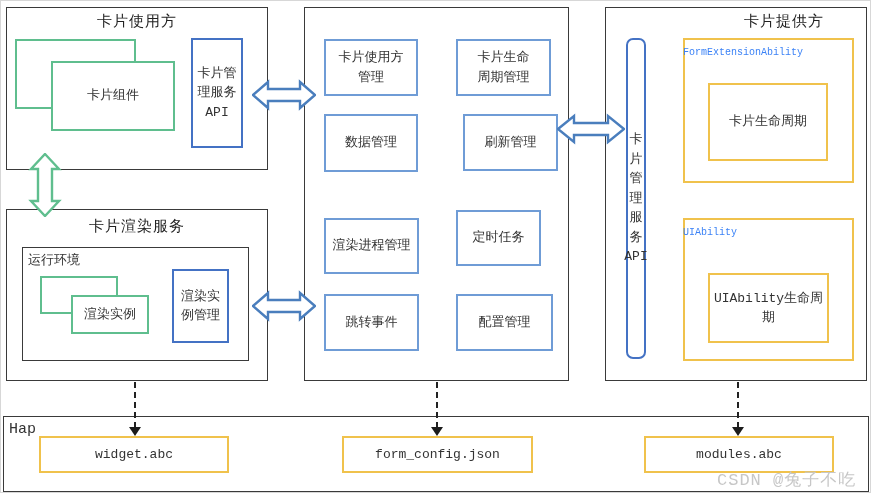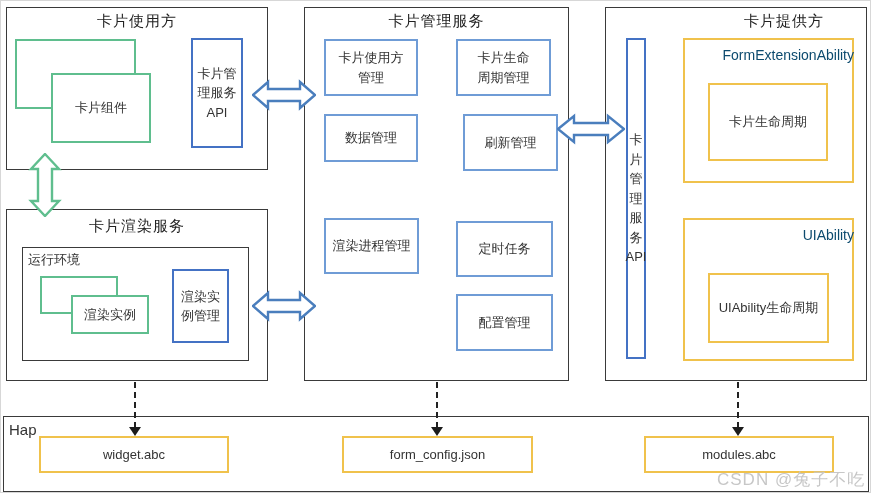--- a/index.html
+++ b/index.html
@@ -1,34 +1,34 @@
 <!DOCTYPE html>
 <html><head>
 <meta charset="utf-8">
 <style>
   html,body{margin:0;padding:0;background:#fff;}
   #stage{
     position:relative;width:871px;height:493px;background:#ffffff;
-    font-family:Liberation Sans, sans-serif;color:#2e2e2e;
+    font-family:Liberation Mono, monospace;color:#2e2e2e;
     border:1px solid #d7d7d7;box-sizing:border-box;overflow:hidden;
   }
   .sec{position:absolute;border:1px solid #3a3a3a;background:#fff;box-sizing:border-box;}
   .sec-title{position:absolute;text-align:center;font-size:15px;color:#222;letter-spacing:1px;}
   .bx{
     position:absolute;display:flex;align-items:center;justify-content:center;
     text-align:center;font-size:13px;line-height:1.5;color:#333;background:#fff;
     white-space:pre-line;box-sizing:border-box;
   }
   .green{border:2px solid #5fbe8e;}
   .blue{border:2px solid #6f9cd6;}
   .blued{border:2px solid #4472c4;}
   .yellow{border:2px solid #f0c24c;}
   .thin{border:1px solid #3a3a3a;}
   .grouplbl{position:absolute;font-size:13px;color:#333;}
-  .grouplbl-c{position:absolute;text-align:right;font-size:14px;color:#0c4a6e;}
+  .grouplbl-c{position:absolute;text-align:left;font-size:10px;color:#3b82f6;}
   .arrow{position:absolute;}
   .dash{position:absolute;width:0;border-left:2px dashed #222;}
   .dash-head{
     position:absolute;width:0;height:0;
     border-left:6px solid transparent;border-right:6px solid transparent;
     border-top:9px solid #1c1c1c;
   }
   .watermark{position:absolute;font-size:17px;color:#c7c7c7;letter-spacing:1px;z-index:9;}
 </style>
 </head>
@@ -37,48 +37,48 @@
 <div id="stage">
 
   <div class="sec" style="left:5px;top:6px;width:262px;height:163px;"></div>
   <div class="sec" style="left:5px;top:208px;width:262px;height:172px;"></div>
   <div class="sec" style="left:303px;top:6px;width:265px;height:374px;"></div>
   <div class="sec" style="left:604px;top:6px;width:262px;height:374px;"></div>
   <div class="sec" style="left:2px;top:415px;width:866px;height:76px;"></div>
 
   <div class="sec-title" style="left:5px;top:11px;width:262px;">卡片使用方</div>
   <div class="sec-title" style="left:5px;top:216px;width:262px;">卡片渲染服务</div>
-  <div class="sec-title" style="left:303px;top:11px;width:265px;">卡片管理服务</div>
   <div class="sec-title" style="left:604px;top:11px;width:262px;margin-left:48px;">卡片提供方</div>
   <div class="grouplbl" style="left:8px;top:420px;font-size:15px;text-align:center;">Hap</div>
 
   <div class="bx green" style="left:14px;top:38px;width:121px;height:70px;"></div>
-  <div class="bx green" style="left:50px;top:72px;width:100px;height:70px;">卡片组件</div>
+  <div class="bx green" style="left:50px;top:60px;width:124px;height:70px;">卡片组件</div>
   <div class="bx blued" style="left:190px;top:37px;width:52px;height:110px;">卡片管
 理服务
 API</div>
 
   <div class="bx thin" style="left:21px;top:246px;width:227px;height:114px;"></div>
   <div class="grouplbl" style="left:27px;top:250px;">运行环境</div>
   <div class="bx green" style="left:39px;top:275px;width:78px;height:38px;"></div>
   <div class="bx green" style="left:70px;top:294px;width:78px;height:39px;">渲染实例</div>
   <div class="bx blued" style="left:171px;top:268px;width:57px;height:74px;">渲染实
 例管理</div>
 
   <div class="bx blue" style="left:323px;top:38px;width:94px;height:57px;">卡片使用方
 管理</div>
   <div class="bx blue" style="left:455px;top:38px;width:95px;height:57px;">卡片生命
 周期管理</div>
-  <div class="bx blue" style="left:323px;top:113px;width:94px;height:48px;">数据管理</div>
+  <div class="bx blue" style="left:323px;top:113px;width:94px;height:58px;">数据管理</div>
   <div class="bx blue" style="left:455px;top:113px;width:95px;height:57px;margin-left:7px;">刷新管理</div>
   <div class="bx blue" style="left:323px;top:217px;width:95px;height:56px;">渲染进程管理</div>
-  <div class="bx blue" style="left:455px;top:220px;width:97px;height:56px;">定时任务</div>
+  <div class="bx blue" style="left:455px;top:209px;width:85px;height:56px;">定时任务</div>
+  <div class="bx blue" style="left:323px;top:293px;width:95px;height:57px;">跳转事件</div>
   <div class="bx blue" style="left:455px;top:293px;width:97px;height:57px;">配置管理</div>
 
-  <div class="bx blued" style="left:625px;top:37px;width:20px;height:321px;">卡片
+  <div class="bx blued" style="left:625px;top:37px;width:20px;height:321px;border-radius:7px;">卡片
 管理
 服务
 API</div>
 
   <div class="bx yellow" style="left:682px;top:37px;width:171px;height:145px;"></div>
   <div class="grouplbl-c" style="left:682px;top:46px;width:171px;">FormExtensionAbility</div>
   <div class="bx yellow" style="left:707px;top:82px;width:120px;height:78px;">卡片生命周期</div>
 
   <div class="bx yellow" style="left:682px;top:217px;width:171px;height:143px;"></div>
   <div class="grouplbl-c" style="left:682px;top:226px;width:171px;">UIAbility</div>

